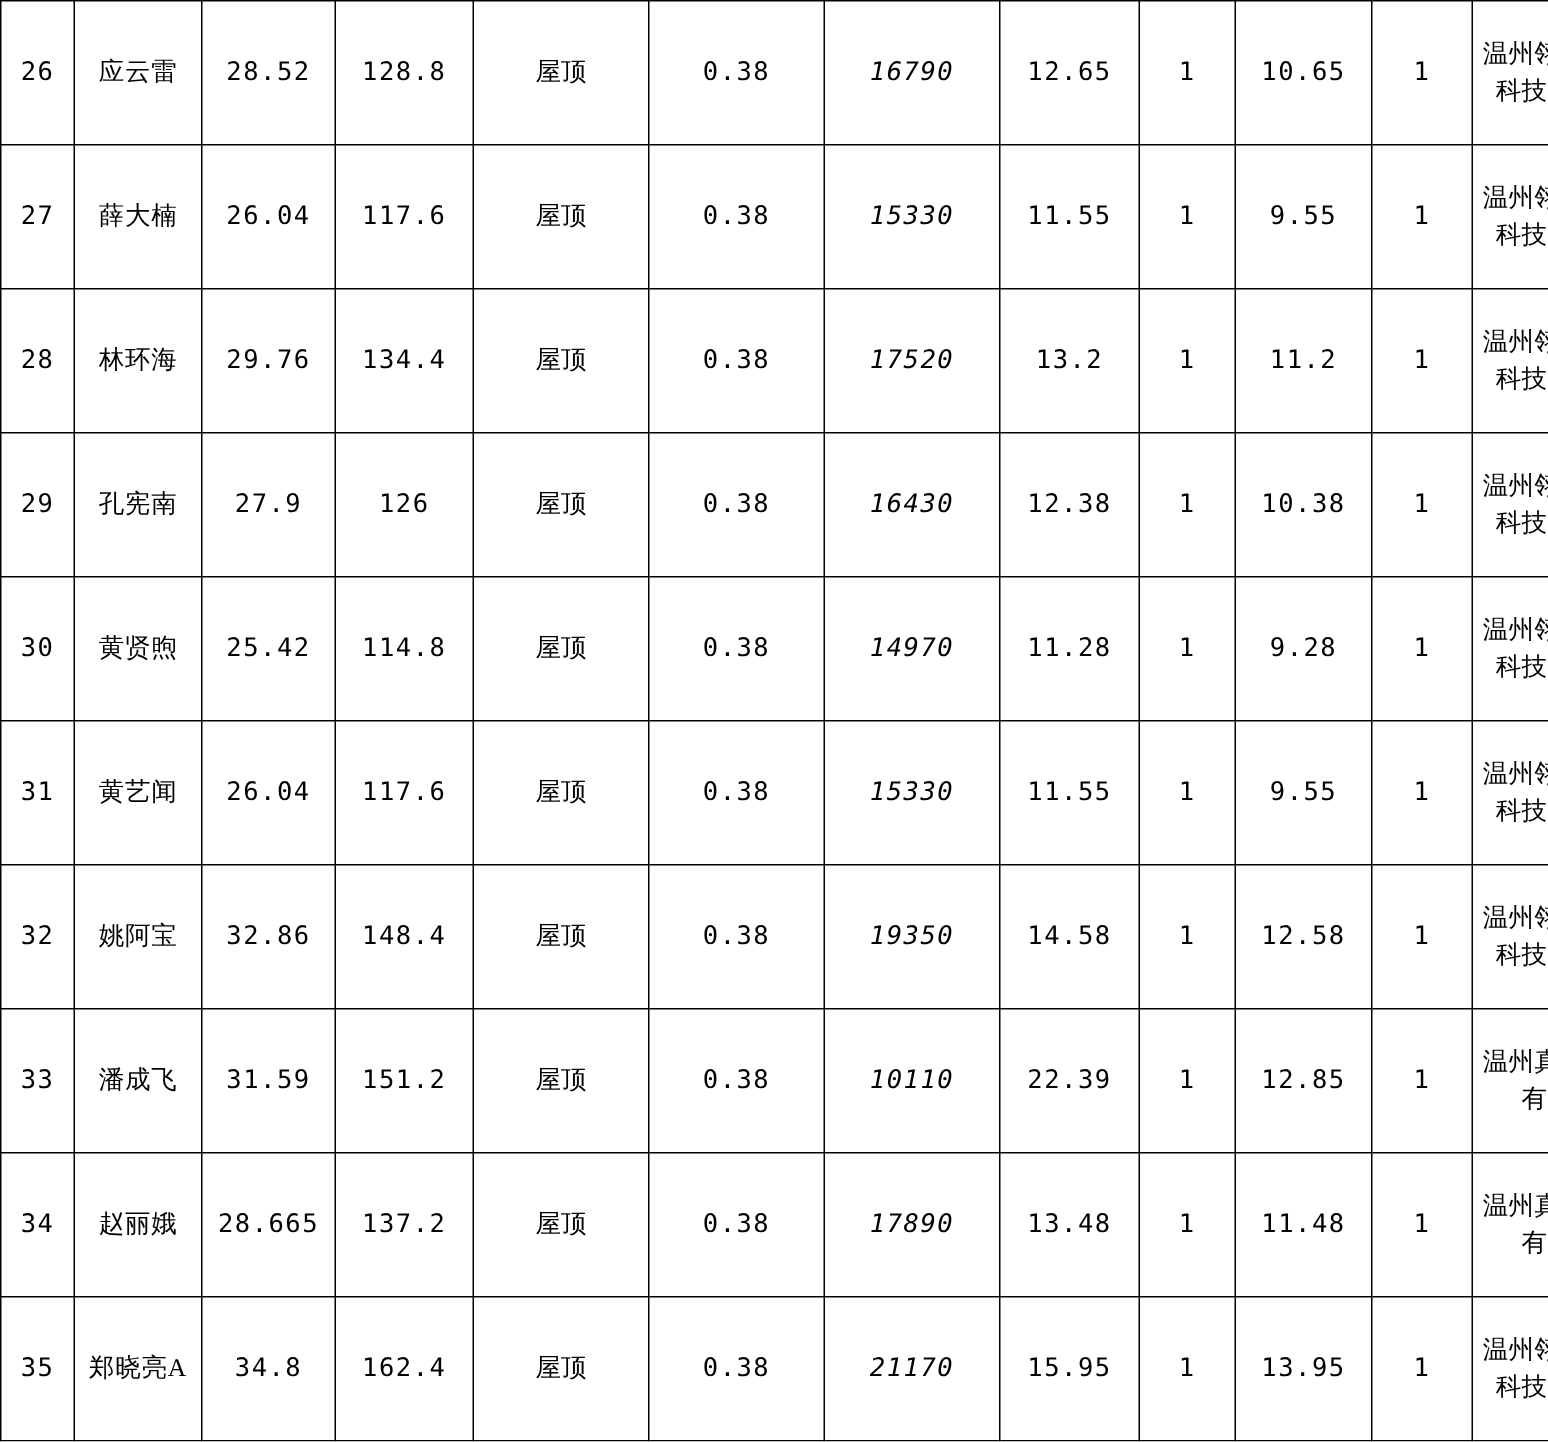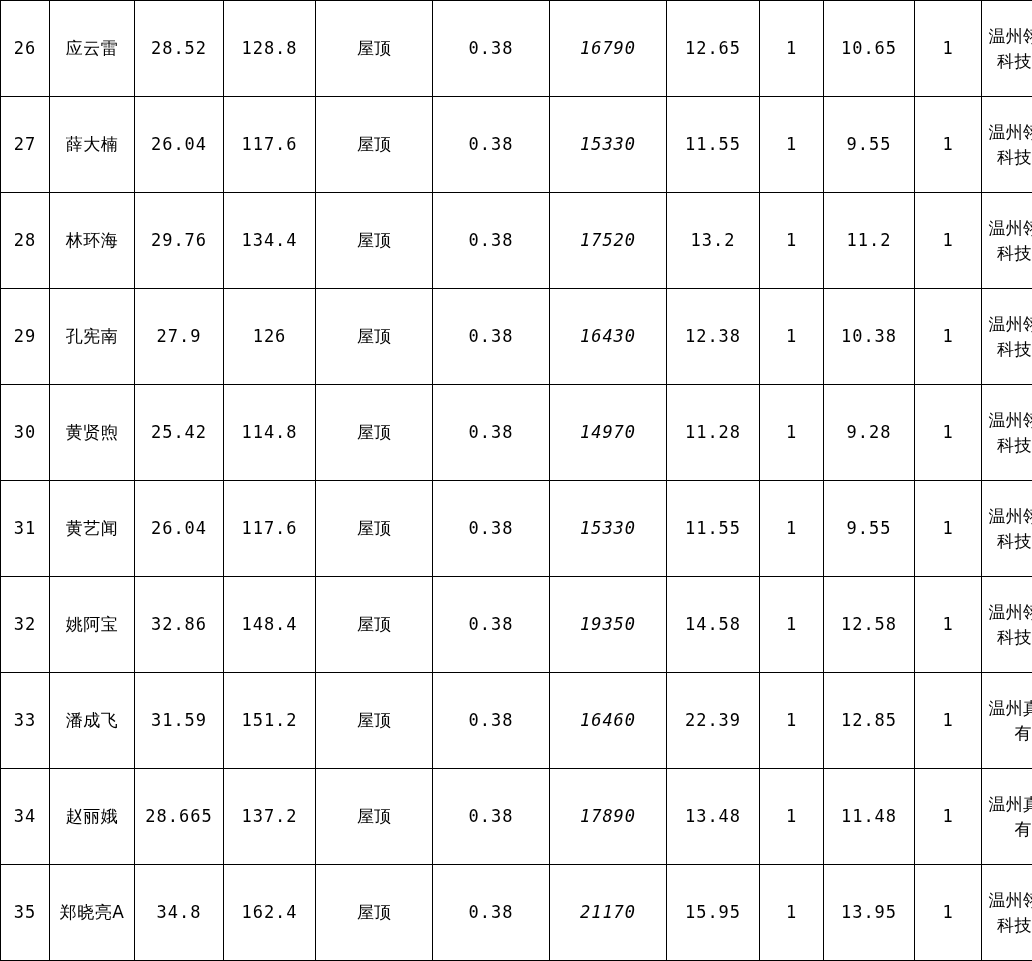--- a/index.html
+++ b/index.html
@@ -46,20 +46,21 @@
     font-family: "DejaVu Sans", "Liberation Sans", sans-serif;
     font-size: 16px;
   }
   td.c-company {
     font-size: 15px;
     line-height: 1.5;
     letter-spacing: 0.3px;
   }
   td.c-name {
     letter-spacing: 0.5px;
+    font-family: Liberation Serif, serif;
   }
   td.c-idx, td.c-num1, td.c-num2, td.c-rate, td.c-amount,
   td.c-val1, td.c-val2, td.c-one1, td.c-one2 {
     font-family: "DejaVu Sans Mono", "Liberation Mono", monospace;
     font-size: 16px;
     letter-spacing: 1px;
   }
 </style>
 </head>
 <body>
@@ -164,21 +165,21 @@
       <td class="c-one2">1</td>
       <td class="c-company">温州翎创新能源科技有限公司</td>
     </tr>
     <tr>
       <td class="c-idx">33</td>
       <td class="c-name">潘成飞</td>
       <td class="c-num1">31.59</td>
       <td class="c-num2">151.2</td>
       <td class="c-type">屋顶</td>
       <td class="c-rate">0.38</td>
-      <td class="c-amount">16460</td>
+      <td class="c-amount">10110</td>
       <td class="c-val1">22.39</td>
       <td class="c-one1">1</td>
       <td class="c-val2">12.85</td>
       <td class="c-one2">1</td>
       <td class="c-company">温州真启新能源有限公司</td>
     </tr>
     <tr>
       <td class="c-idx">34</td>
       <td class="c-name">赵丽娥</td>
       <td class="c-num1">28.665</td>

